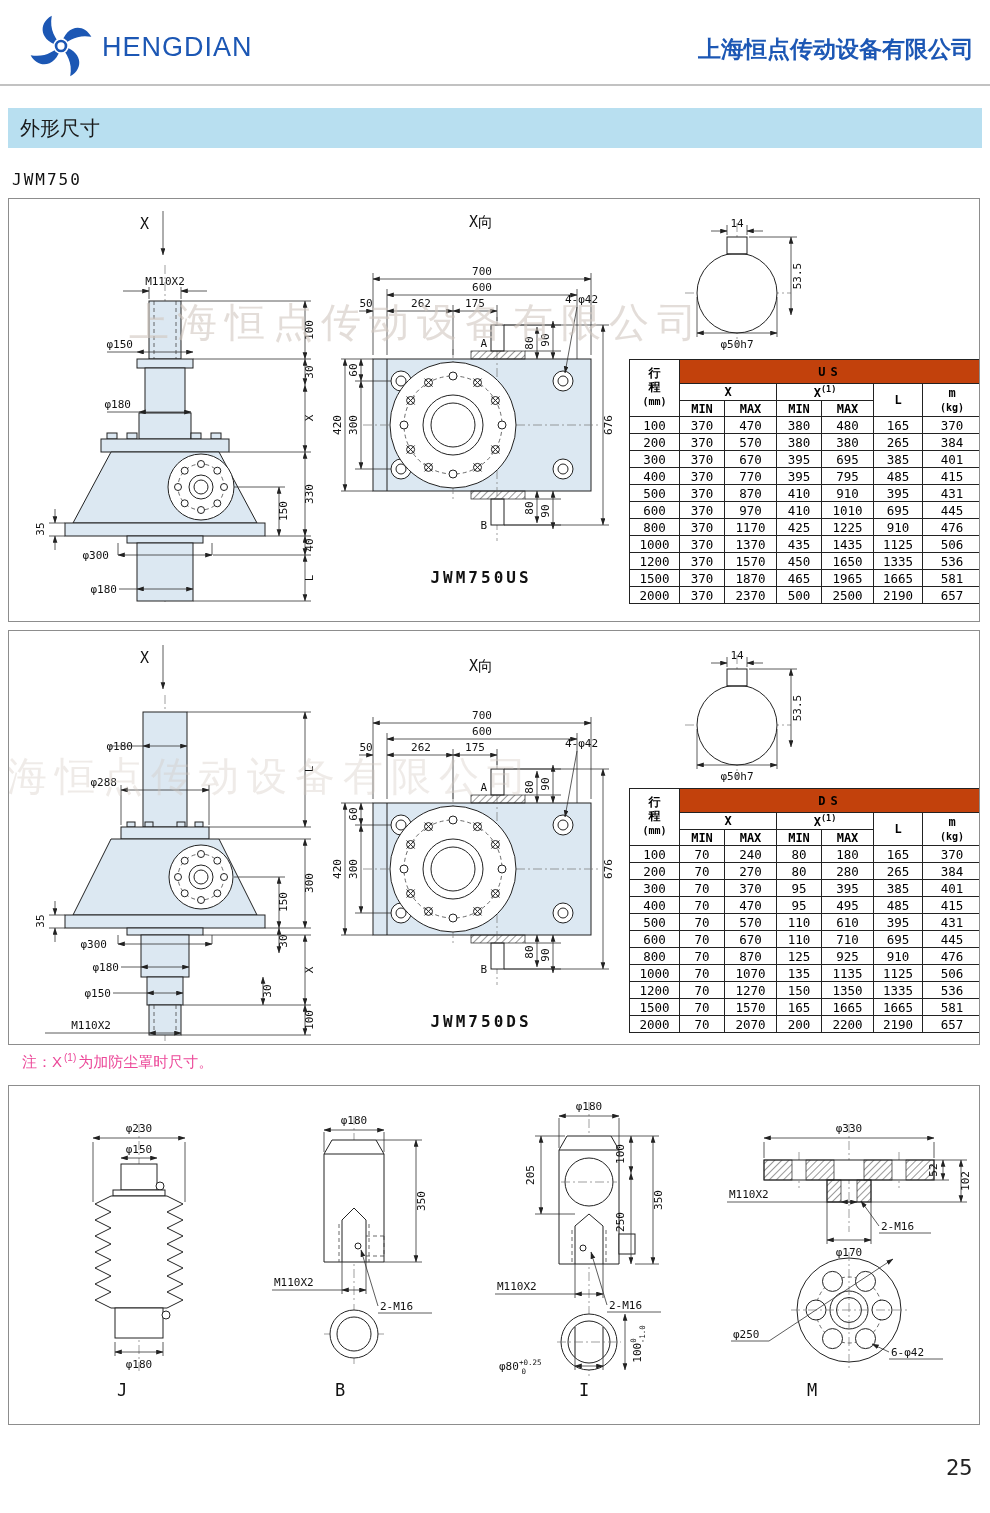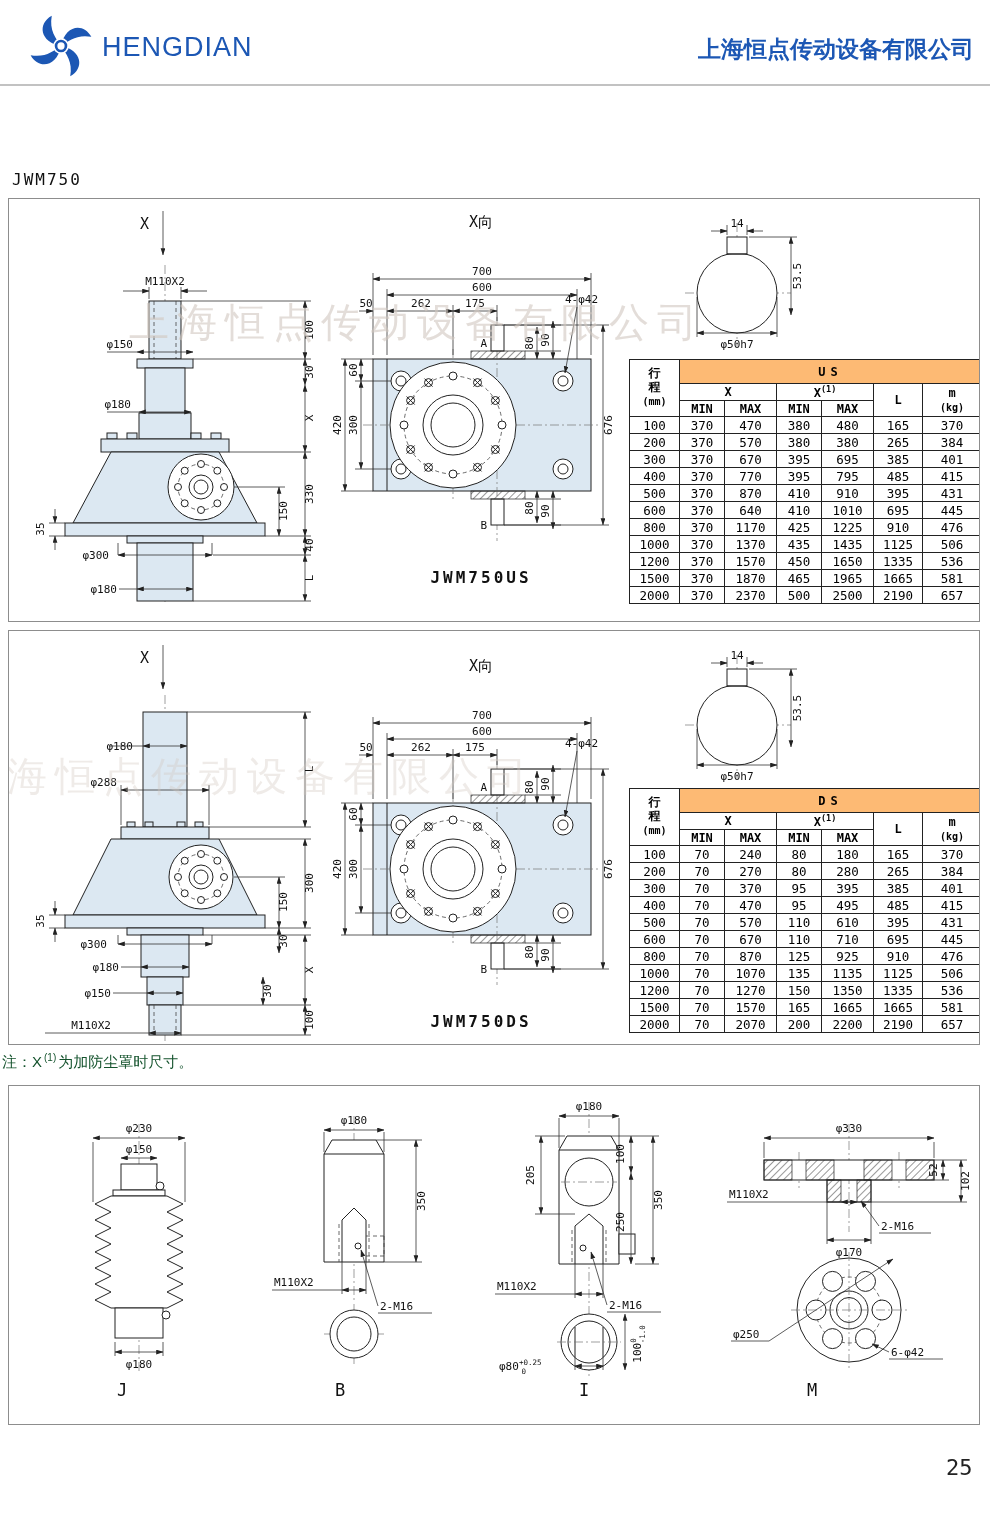--- a/index.html
+++ b/index.html
@@ -10,21 +10,21 @@
 .hd-rule{position:absolute;left:0;right:0;top:84px;height:2px;background:#c2c2c2}
 .logo-wrap{position:absolute;left:28px;top:12px;width:66px;height:68px}
 .hd-brand{position:absolute;left:102px;top:32px;font-size:27px;letter-spacing:1px;color:#1c57b4;font-family:"Liberation Sans",sans-serif}
 .hd-company{position:absolute;right:16px;top:34px;font-size:23px;font-weight:bold;color:#1c57b4}
 .section-bar{position:absolute;left:8px;right:8px;top:108px;height:40px;background:#b8dff0;color:#1a1a1a;font-size:20px;line-height:40px;padding-left:12px}
 .model-label{position:absolute;left:12px;top:170px;font-family:"DejaVu Sans Mono",monospace;font-size:16px;letter-spacing:2px;color:#111}
 .panel{position:absolute;left:8px;width:972px;border:1px solid #8d8d8d;background:#fff;overflow:hidden}
 .panel1{top:198px;height:424px}
 .panel2{top:630px;height:415px}
 .panel3{top:1085px;height:340px}
-.note-line{position:absolute;left:2px;top:1052px;font-size:15px;color:#14532d}
+.note-line{position:absolute;left:22px;top:1052px;font-size:15px;color:#ec4899}
 .note-line sup{font-size:10px;padding:0 2px}
 .page-num{position:absolute;left:946px;top:1455px;font-size:22px;color:#222;font-family:"DejaVu Sans Mono",monospace}
 .watermark{position:absolute;font-size:40px;letter-spacing:8px;color:#d2c8c0;opacity:.6;white-space:nowrap;pointer-events:none;z-index:6}
 
 svg text{font-family:"DejaVu Sans Mono",monospace;fill:#111}
 .dt{font-size:11px}
 .dt2{font-size:15px}
 .cap{font-size:16px;font-weight:bold;letter-spacing:3px}
 .s{stroke:#222;stroke-width:1;fill:none}
 .sf{stroke:#222;stroke-width:1;fill:#dce8f2}
@@ -33,21 +33,21 @@
 .dash{stroke:#444;stroke-width:.8;stroke-dasharray:4 3;fill:none}
 .dl{stroke:#333;stroke-width:.8;fill:none}
 .hat{fill:url(#hatch);stroke:#222;stroke-width:.7}
 .tol{font-size:7.5px}
 
 .tbl-wrap{position:absolute;left:620px;width:352px;z-index:7;background:#fff}
 table.dim{border-collapse:collapse;width:352px;table-layout:fixed;background:#fff}
 table.dim th,table.dim td{border:1px solid #222;text-align:center;font-family:"DejaVu Sans Mono",monospace;font-weight:bold;padding:0}
 table.dim td{font-size:12.5px;height:17px;font-weight:normal}
 table.dim th{font-size:12px}
-th.title{background:#fdba74;font-size:14px;letter-spacing:5px;height:24px}
+th.title{background:#c2410c;font-size:14px;letter-spacing:5px;height:24px}
 th.c1{font-size:12px;line-height:1.15;font-weight:normal}
 th.sm{height:16px}
 table.dim sup{font-size:8.5px}
 .munit{font-size:10px}
 .fit-label{position:absolute;top:294px;font-family:"DejaVu Sans Mono",monospace;font-size:17px;color:#111}
 </style>
 </head>
 <body>
 
 <svg width="0" height="0" style="position:absolute" aria-hidden="true">
@@ -72,20 +72,21 @@
         <path d="M50 50 C44 82 16 86 4 64 C26 68 38 58 50 50 Z"></path>
       </g>
       <circle cx="50" cy="50" r="12" fill="#fff"></circle>
       <circle cx="50" cy="50" r="7.5" fill="none" stroke="#1c57b4" stroke-width="4"></circle>
     </svg>
   </div>
   <div class="hd-brand">HENGDIAN</div>
   <div class="hd-company">上海恒点传动设备有限公司</div>
   <div class="hd-rule"></div>
 
+  <div class="section-bar"><span>外形尺寸</span></div>
   <div class="model-label">JWM750</div>
 
   <section class="panel panel1">
     <div class="watermark" style="left:120px;top:96px">上海恒点传动设备有限公司</div>
 
     <div class="abs" style="left:6px;top:4px">
     <svg width="322" height="410" viewBox="0 0 322 410">
       <g>
         <text class="dt2" x="134" y="26" text-anchor="end">X</text>
         <line class="dl" x1="148" y1="8" x2="148" y2="52" stroke-width="1.6" marker-end="url(#ar)"></line>
@@ -378,21 +379,21 @@
               <td>370</td>
               <td>870</td>
               <td>410</td>
               <td>910</td>
               <td>395</td>
               <td>431</td>
             </tr>
             <tr>
               <td>600</td>
               <td>370</td>
-              <td>640</td>
+              <td>970</td>
               <td>410</td>
               <td>1010</td>
               <td>695</td>
               <td>445</td>
             </tr>
             <tr>
               <td>800</td>
               <td>370</td>
               <td>1170</td>
               <td>425</td>

